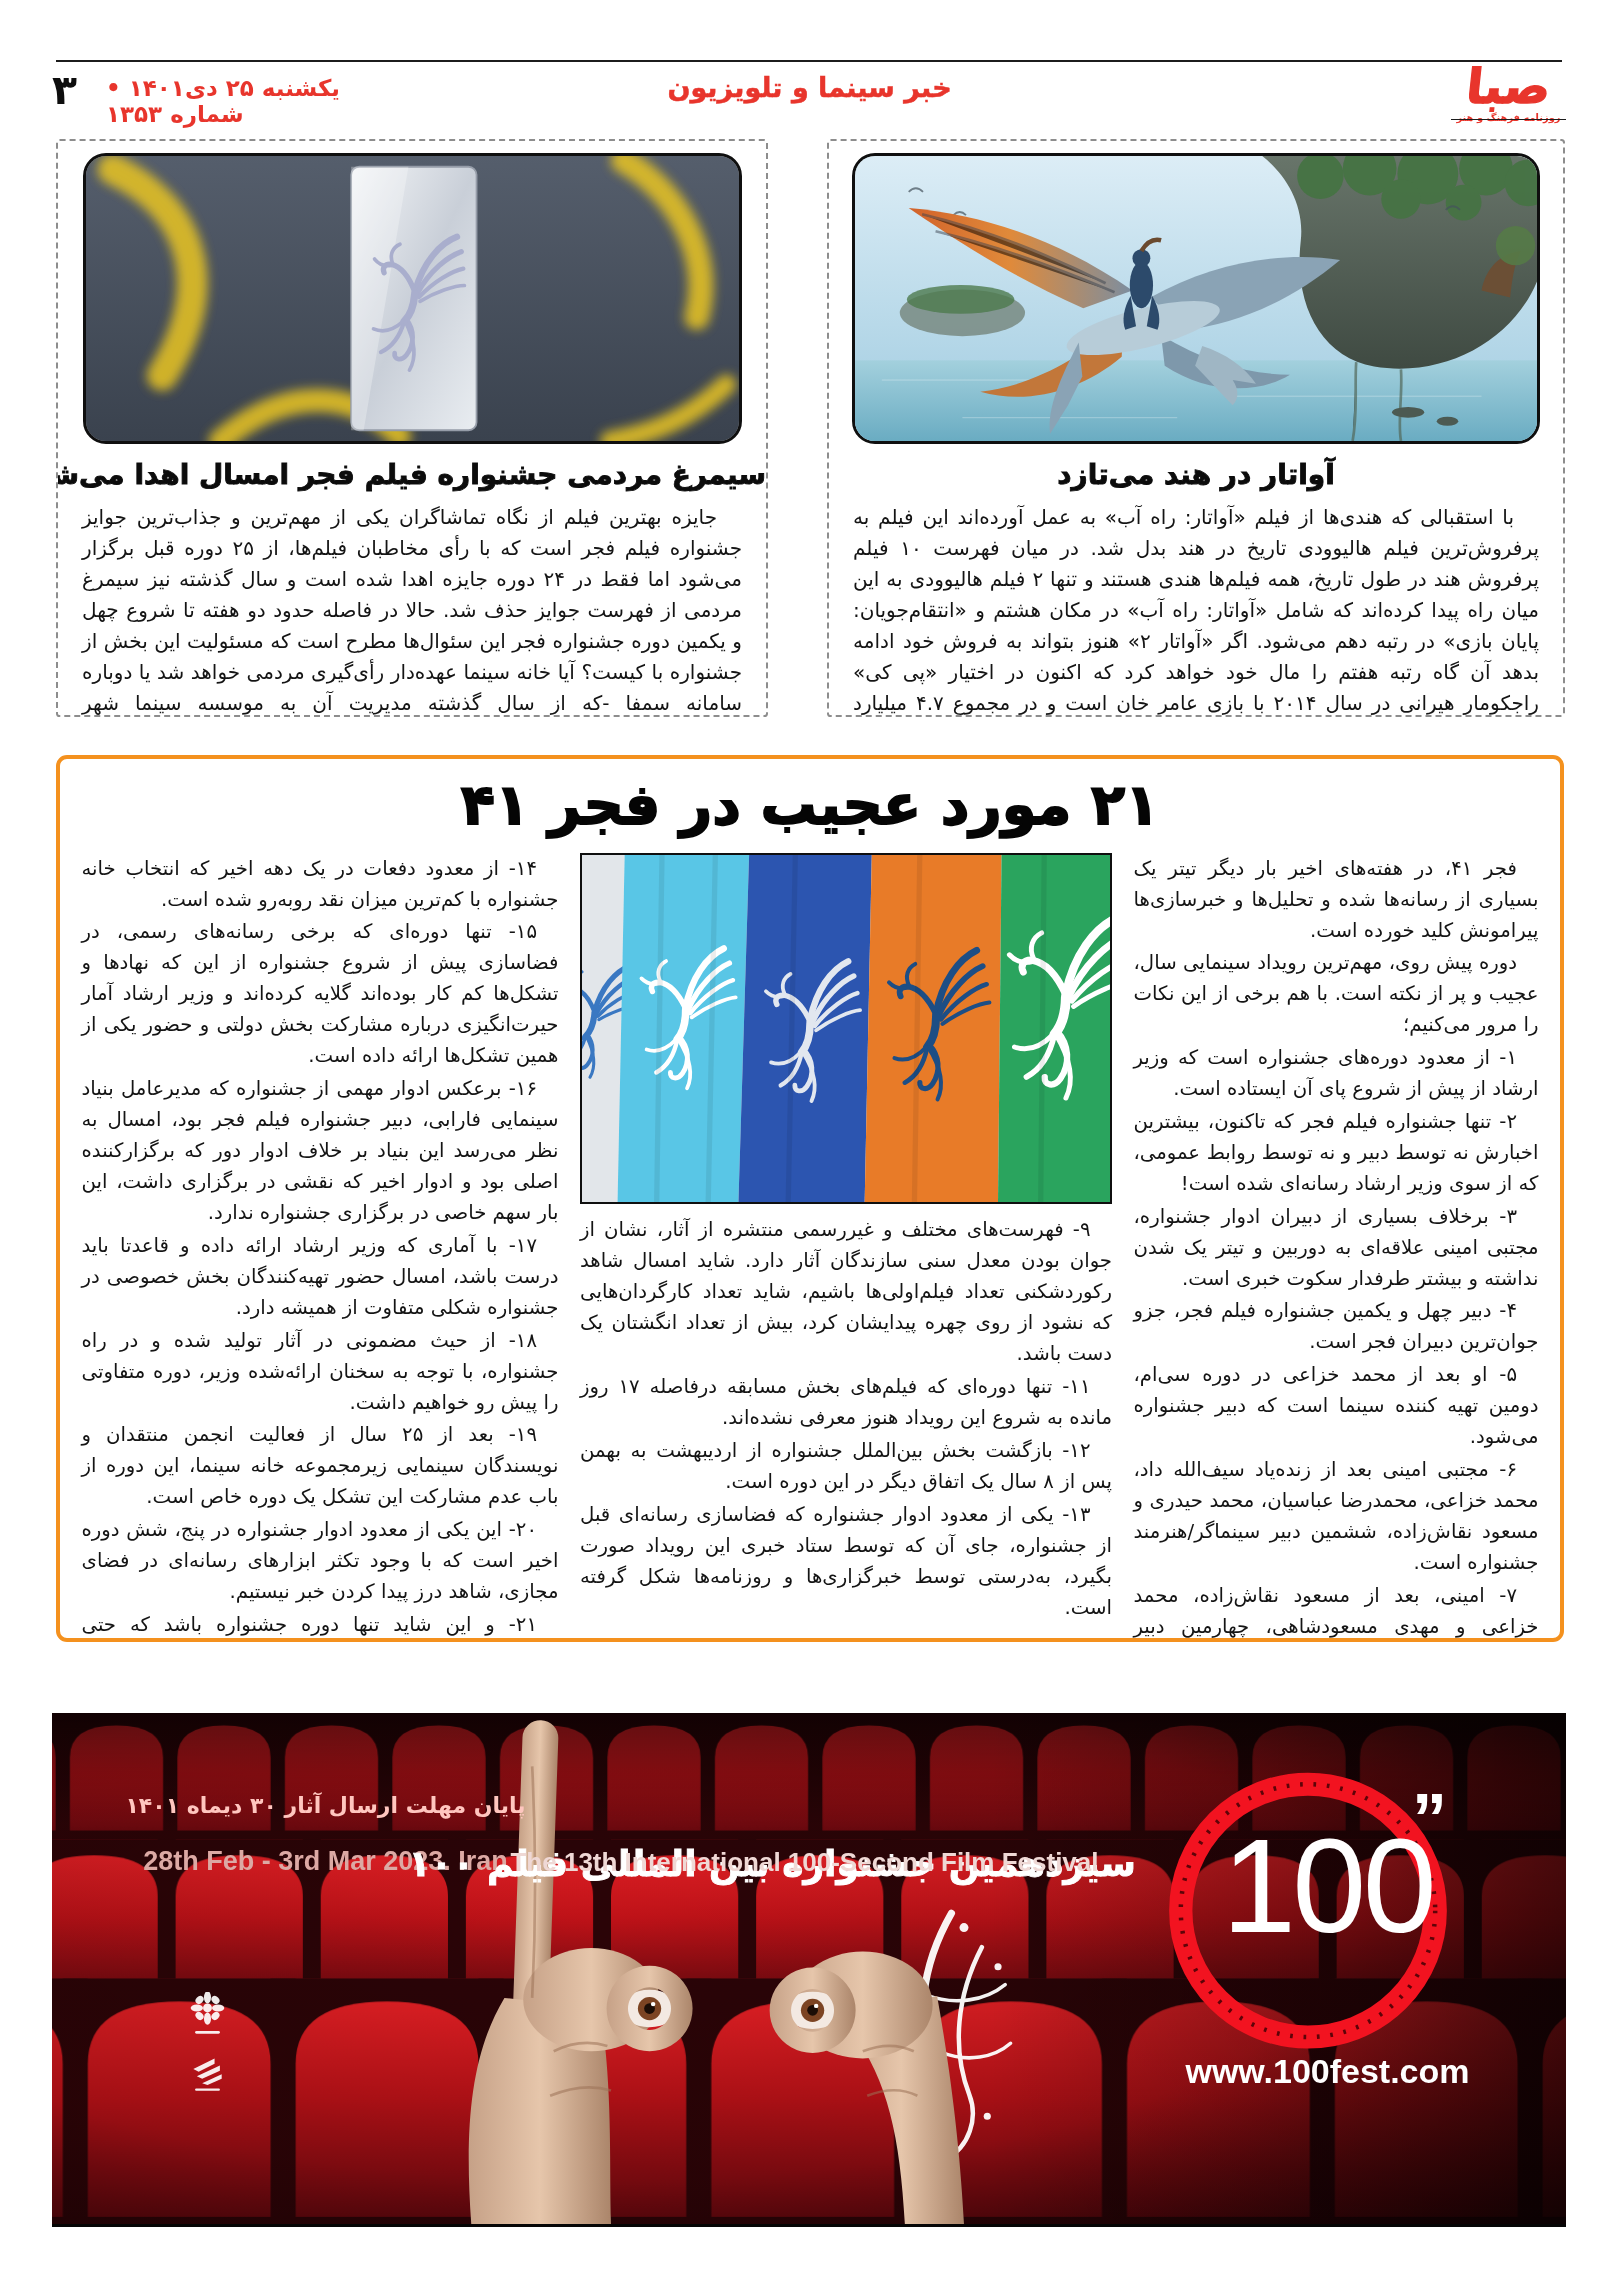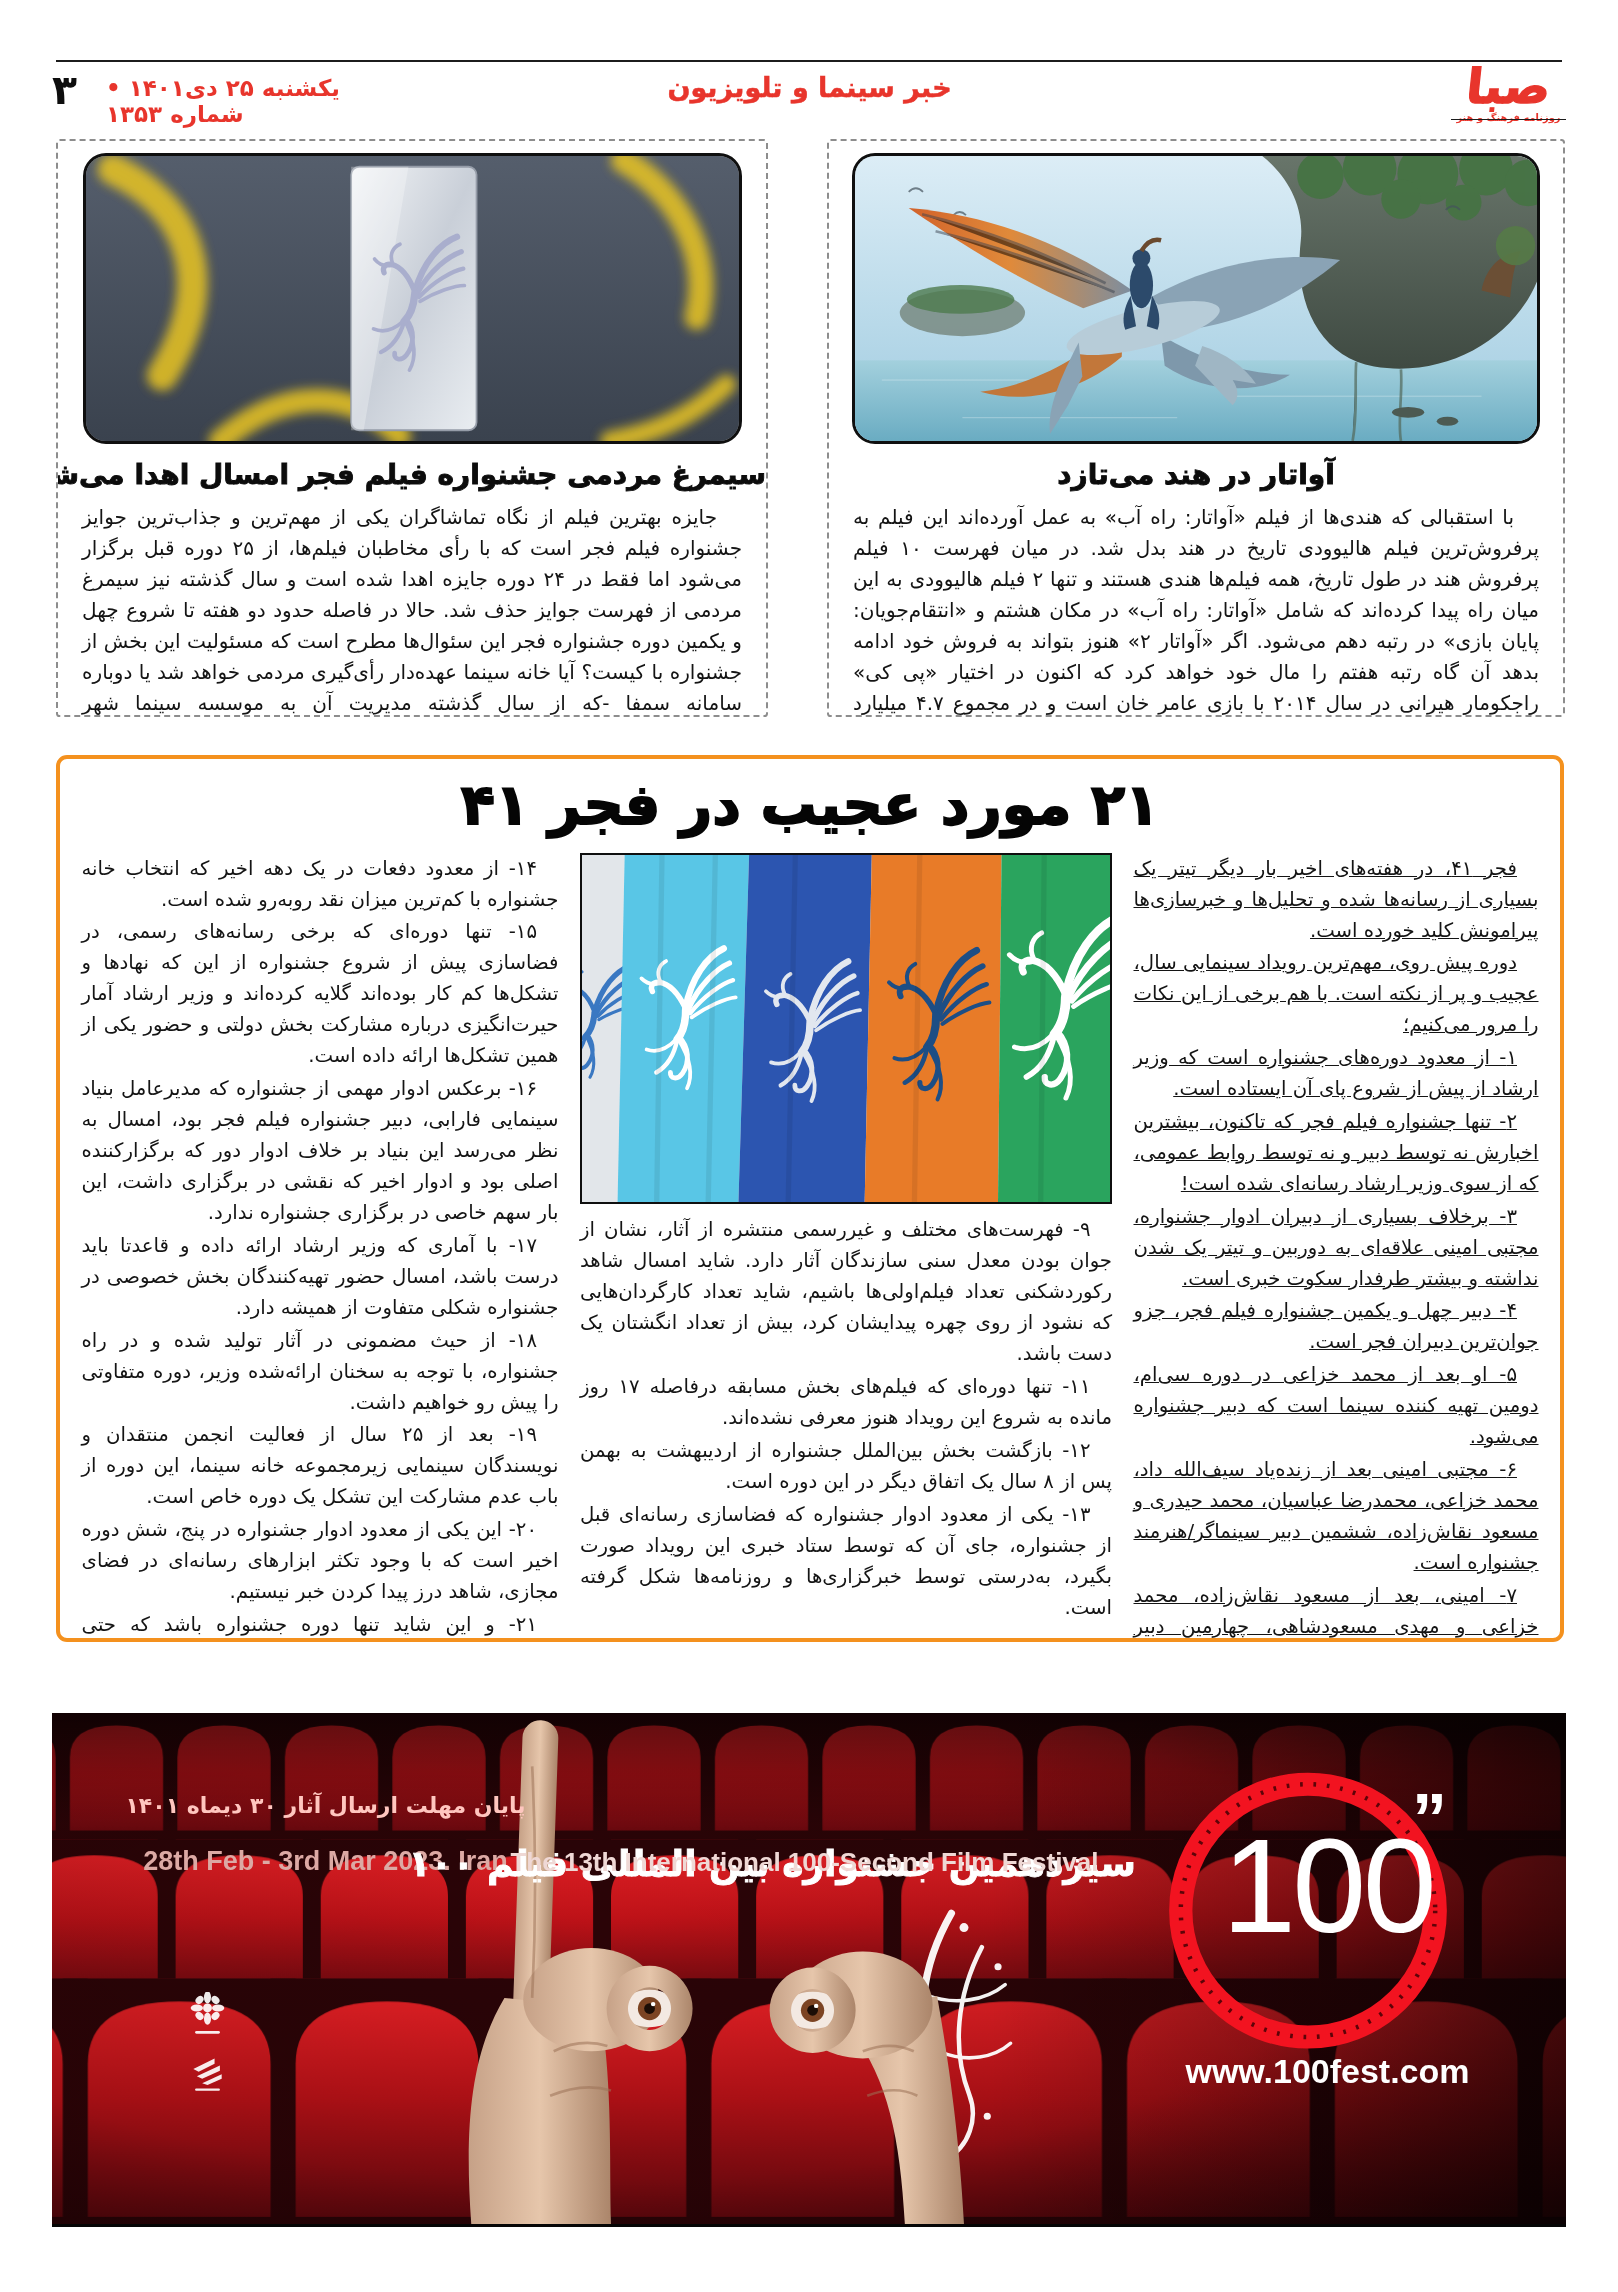--- a/index.html
+++ b/index.html
@@ -27,21 +27,21 @@
   #art-right .art-img{width:682px;height:285px;}
   .art-img svg{display:block;width:100%;height:100%;}
   .art-title{text-align:center;font-size:28px;font-weight:bold;margin-top:14.3px;color:#0c0c0c;white-space:nowrap;-webkit-text-stroke:0.9px #0c0c0c;}
   .art-body{margin:10.7px 24px 0;font-size:20px;line-height:31px;text-align:justify;text-indent:25px;color:#141414;}
   
   #feature{left:56px;top:755px;width:1508px;height:887px;border:4.5px solid #f4911e;border-radius:11px;box-sizing:border-box;overflow:hidden;background:#fff;}
   #feature .f-title{text-align:center;font-size:56px;font-weight:bold;margin:12.5px 0 0;color:#050505;white-space:nowrap;-webkit-text-stroke:1.8px #050505;}
   .f-cols{display:flex;gap:21.5px;padding:16px 21.5px 0;box-sizing:border-box;}
   .f-col{font-size:19.7px;line-height:31px;text-align:justify;color:#141414;}
   .f-col p{margin:0 0 1.8px;text-indent:21.5px;}
-  .c-right{width:405px;flex:none;text-decoration:underline;}
+  .c-right{width:405px;flex:none;}
   .c-mid{width:532px;flex:none;}
   .c-left{flex:1;}
   #flags-fig{width:532px;height:351px;border:2.7px solid #0f0f0f;box-sizing:border-box;margin:0 0 10.7px;overflow:hidden;}
   #flags-fig svg{display:block;width:100%;height:100%;}
   
   #banner{left:52px;top:1713px;width:1514px;height:514px;overflow:hidden;background:#1a0306;border-bottom:3.6px solid #050505;box-sizing:border-box;}
   #banner > svg{position:absolute;left:0;top:0;width:100%;height:100%;}
   .bn-txt{position:absolute;direction:rtl;}
   #bn-deadline{left:72px;top:80px;width:403px;text-align:center;color:#ffc6bf;font-size:22px;font-weight:bold;letter-spacing:0.9px;}
   #bn-dates{left:72px;top:133px;width:403px;text-align:center;color:#dca9a4;font-size:27px;font-weight:bold;font-family:"Liberation Sans",sans-serif;direction:ltr;}

